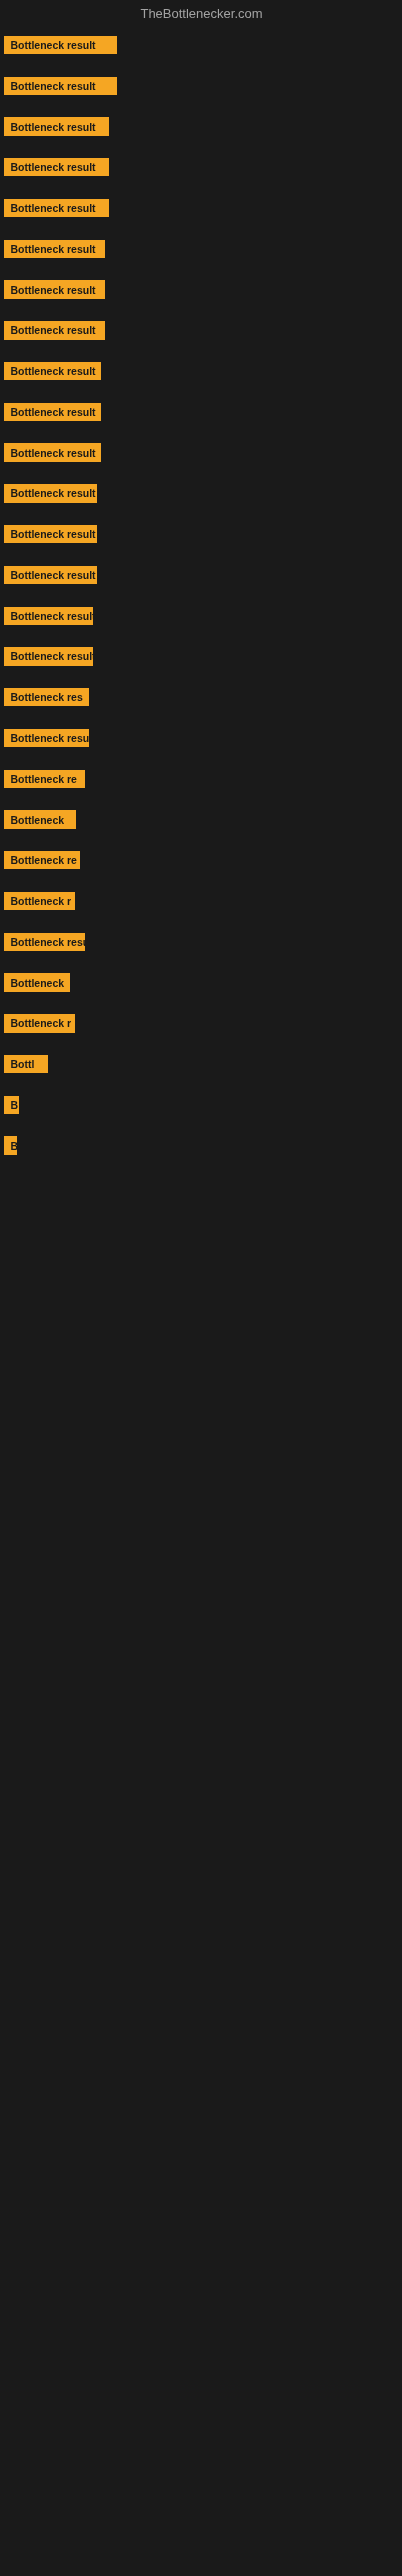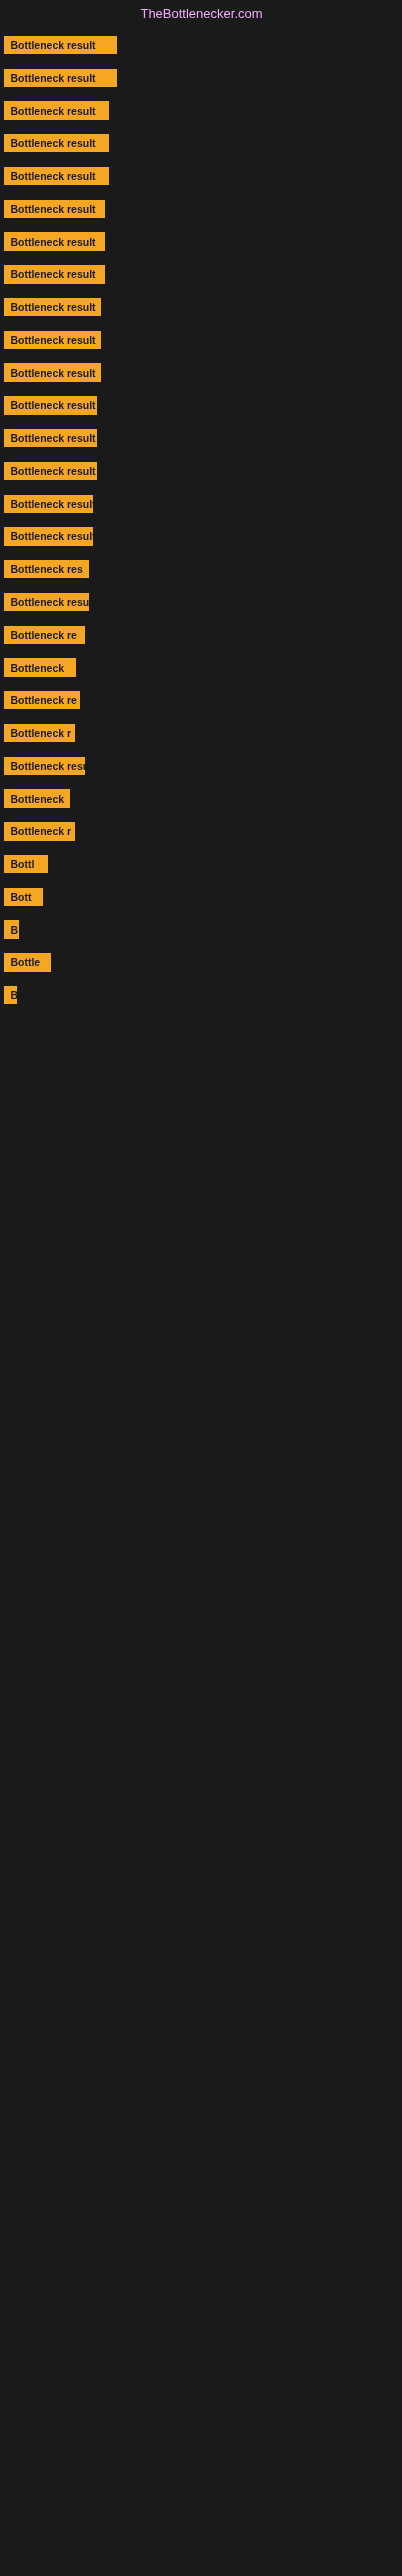--- a/index.html
+++ b/index.html
@@ -11,31 +11,31 @@
     body {
       width: 403px;
       min-height: 2576px;
       background-color: #1a1a1a;
       font-family: Arial, sans-serif;
       position: relative;
     }
 
     .site-title {
       text-align: center;
-      color: #f0abfc;
+      color: #a3a3a3;
       font-size: 13px;
       padding: 6.4px 0;
       background-color: #1a1a1a;
     }
 
     .items-container {
       padding: 8px 4px;
       display: flex;
       flex-direction: column;
-      gap: 8px;
+      gap: 16px;
     }
 
     .bottleneck-item {
       display: flex;
       align-items: center;
       margin-bottom: 6.4px;
       height: auto;
     }
 
     .bottleneck-label {
@@ -129,25 +129,19 @@
     <div class="bottleneck-item">
       <span class="bottleneck-label" style="max-width: 66px; width: 66px;">Bottleneck</span>
     </div>
     <div class="bottleneck-item">
       <span class="bottleneck-label" style="max-width: 71px; width: 71px;">Bottleneck r</span>
     </div>
     <div class="bottleneck-item">
       <span class="bottleneck-label" style="max-width: 44px; width: 48px;">Bottl</span>
     </div>
     <div class="bottleneck-item">
-      <span class="bottleneck-label" style="max-width: 39px; width: 39px;">Bott</span>
-    </div>
-    <div class="bottleneck-item">
       <span class="bottleneck-label" style="max-width: 14.5px; width: 14.5px;">B</span>
-    </div>
-    <div class="bottleneck-item">
-      <span class="bottleneck-label" style="max-width: 47px; width: 47px;">Bottle</span>
     </div>
     <div class="bottleneck-item">
       <span class="bottleneck-label" style="max-width: 11.3px; width: 11.3px;">B</span>
     </div>
   </div>
 
 
 </body></html>

